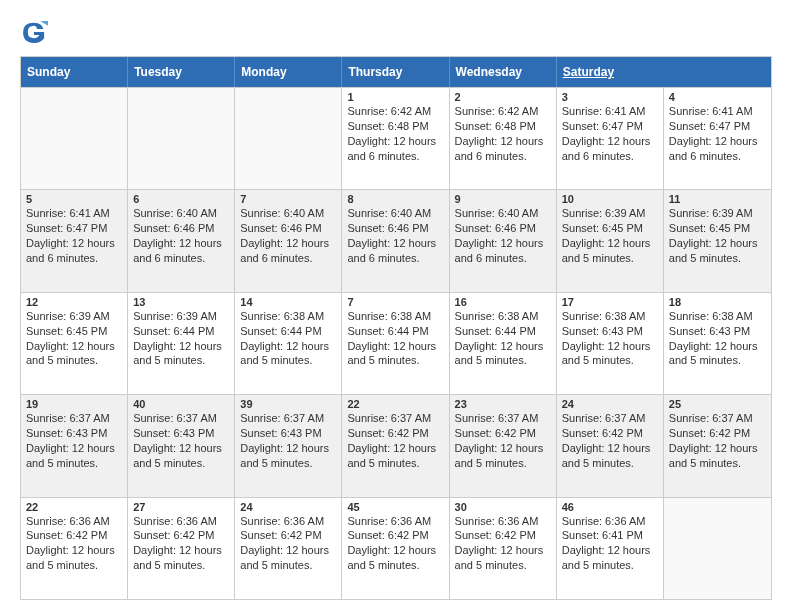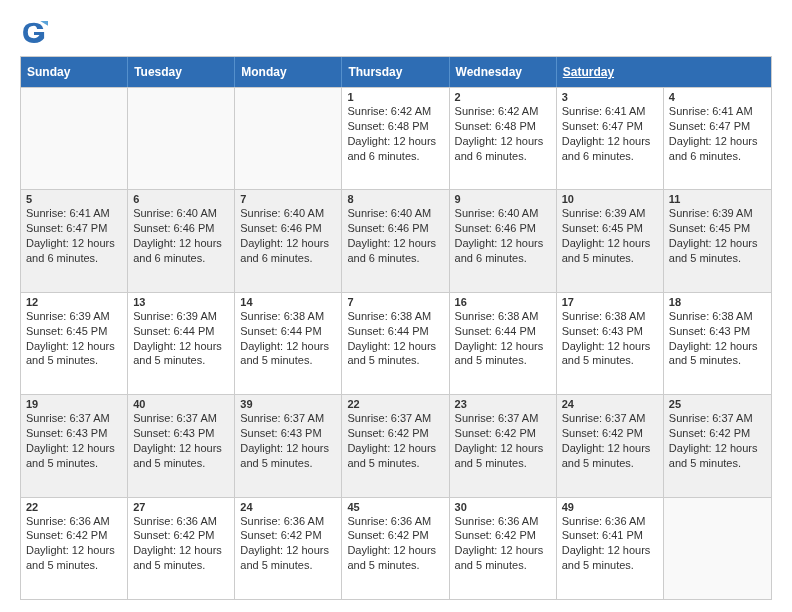--- a/index.html
+++ b/index.html
@@ -267,20 +267,20 @@
           </div>
           <div class="cal-cell">
             <span class="day-num">45</span>
             <div class="cell-text">Sunrise: 6:36 AM<br>Sunset: 6:42 PM<br>Daylight: 12 hours and 5 minutes.</div>
           </div>
           <div class="cal-cell">
             <span class="day-num">30</span>
             <div class="cell-text">Sunrise: 6:36 AM<br>Sunset: 6:42 PM<br>Daylight: 12 hours and 5 minutes.</div>
           </div>
           <div class="cal-cell">
-            <span class="day-num">49</span>
+            <span class="day-num">46</span>
             <div class="cell-text">Sunrise: 6:36 AM<br>Sunset: 6:41 PM<br>Daylight: 12 hours and 5 minutes.</div>
           </div>
           <div class="cal-cell empty"></div>
         </div>
       </div>
   </div>
 </div>
 
 </body></html>

